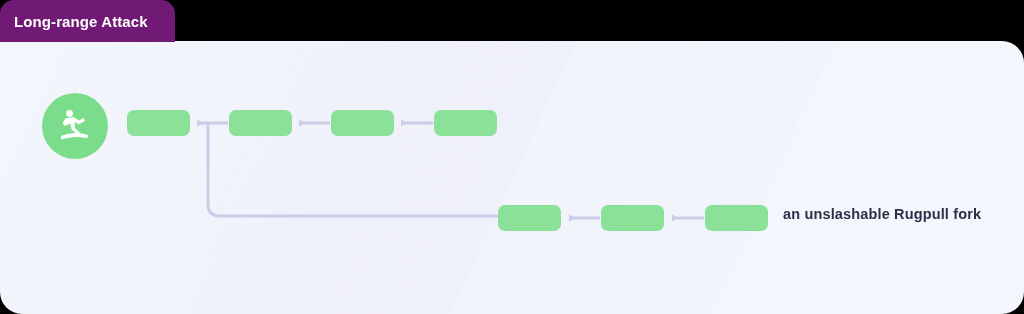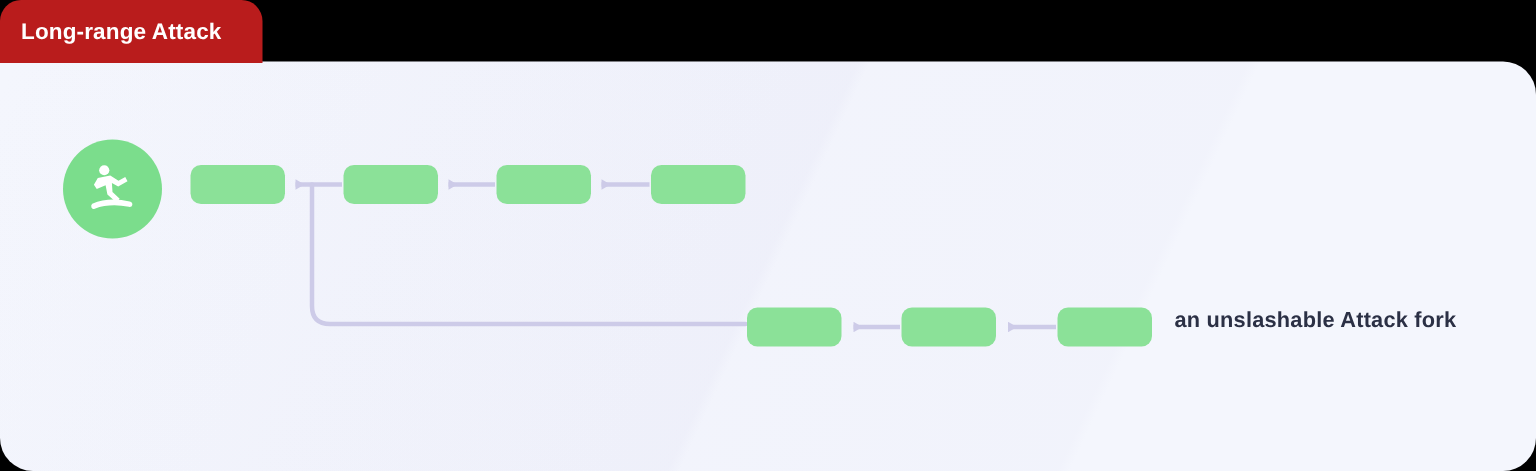--- a/index.html
+++ b/index.html
@@ -15,21 +15,21 @@
     font-family: "Liberation Sans", sans-serif;
   }
 
   
   #tab {
     position: absolute;
     left: 0;
     top: 0;
     width: 175px;
     height: 42px;
-    background: #b91c1c;
+    background: #701a75;
     border-radius: 14px 14px 0 0;
     box-sizing: border-box;
     display: flex;
     align-items: center;
     padding-left: 14px;
     z-index: 3;
   }
   #tab-label {
     color: #ffffff;
     font-size: 15px;
@@ -157,14 +157,14 @@
 
   <div class="block" style="left:127px; top:110px; width:63px;"></div>
   <div class="block" style="left:229px; top:110px; width:63px;"></div>
   <div class="block" style="left:331px; top:110px; width:63px;"></div>
   <div class="block" style="left:434px; top:110px; width:63px;"></div>
 
   <div class="block" style="left:498px; top:205px; width:63px;"></div>
   <div class="block" style="left:601px; top:205px; width:63px;"></div>
   <div class="block" style="left:705px; top:205px; width:63px;"></div>
 
-  <div id="fork-label">an unslashable Attack fork</div>
+  <div id="fork-label">an unslashable Rugpull fork</div>
 </div>
 
 </body></html>

